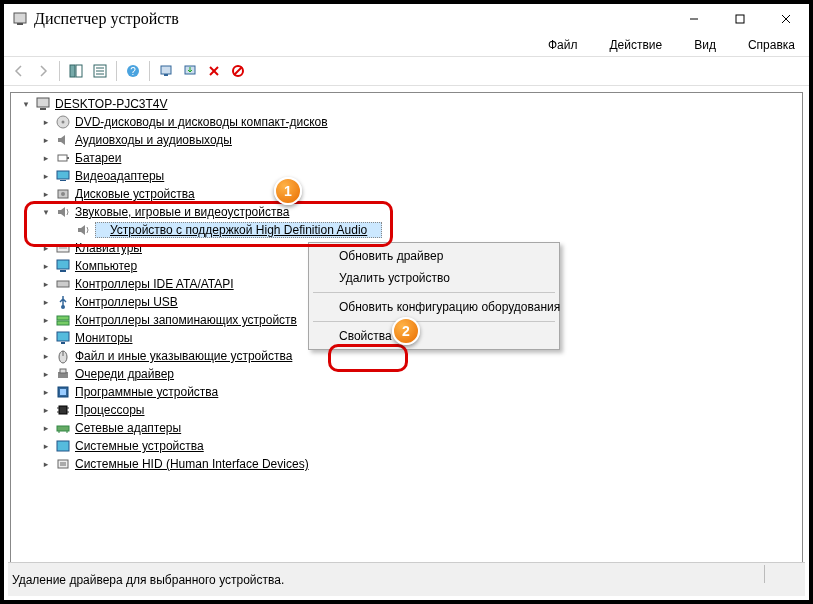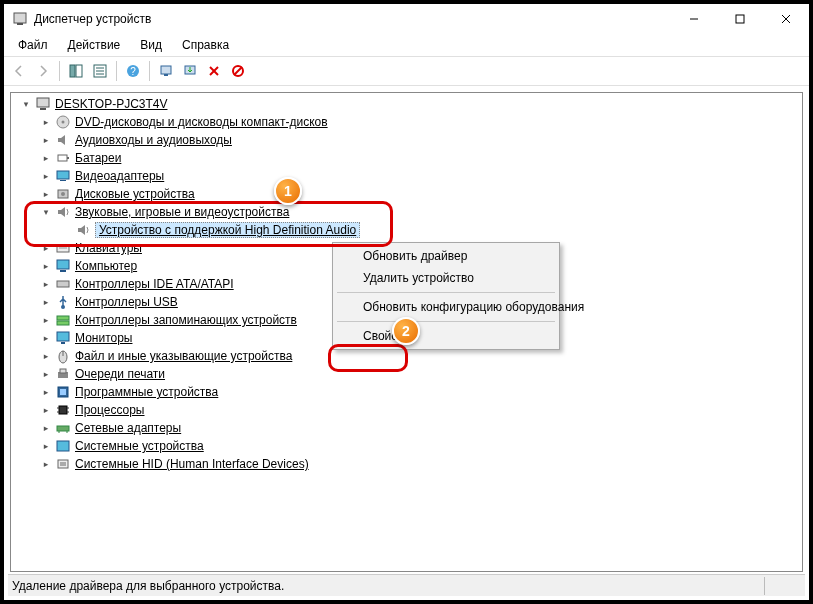--- a/index.html
+++ b/index.html
@@ -19,33 +19,34 @@
     align-items: center;
     height: 30px;
     padding: 0 0 0 8px;
     background: #fff;
   }
   .titlebar .title-icon {
     width: 16px; height: 16px;
     margin-right: 6px;
     display: flex; align-items: center; justify-content: center;
   }
-  .titlebar .title { flex: 0 0 auto; font-size: 12px; }
+  .titlebar .title { flex: 0 0 auto; font-size: 16px; font-family: Liberation Serif, serif; }
   .titlebar .spacer { flex: 1; }
   .win-btn {
     width: 46px; height: 30px;
     display: flex; align-items: center; justify-content: center;
     font-size: 13px;
   }
   .menubar {
     display: flex;
-    gap: 4px;
+    gap: 16px;
     padding: 2px 6px;
     height: 22px;
     align-items: center;
+    justify-content: flex-end;
   }
   .menubar .menu-item { padding: 2px 8px; font-size: 12px; }
   .toolbar {
     display: flex;
     align-items: center;
     height: 30px;
     padding: 2px 4px;
     border-top: 1px solid #e0e0e0;
     border-bottom: 1px solid #e0e0e0;
     gap: 2px;
@@ -80,29 +81,29 @@
   }
   .node-icon {
     width: 16px; height: 16px;
     margin: 0 4px 0 2px;
     display: flex; align-items: center; justify-content: center;
   }
   .node-label { font-size: 12px; text-decoration: underline; }
   .node-label.selected {
     background: #cce8ff;
     border: 1px dotted #888;
-    padding: 0 3px;
+    padding: 0 14px;
   }
   .lvl0 { padding-left: 6px; }
   .lvl1 { padding-left: 26px; }
   .lvl2 { padding-left: 46px; }
   .statusbar {
     position: absolute;
     left: 4px; right: 4px; bottom: 4px;
-    height: 22px;
+    height: 34px;
     border-top: 1px solid #ccc;
     display: flex;
     align-items: center;
     padding: 0 4px;
     font-size: 12px;
     background: #f0f0f0;
   }
   .statusbar .sb-sep {
     width:1px; height:18px; background:#bbb;
     position:absolute; right:40px; top:2px;
@@ -393,21 +394,21 @@
           <span class="node-label">Файл и иные указывающие устройства</span>
         </div>
         <div class="tree-row lvl1">
           <span class="expander">▸</span>
           <span class="node-icon">
             <svg width="16" height="16">
               <rect x="3" y="6" width="10" height="6" fill="#888"></rect>
               <rect x="5" y="3" width="6" height="4" fill="#ddd" stroke="#666"></rect>
             </svg>
           </span>
-          <span class="node-label">Очереди печати</span>
+          <span class="node-label">Очереди драйвер</span>
         </div>
         <div class="tree-row lvl1">
           <span class="expander">▸</span>
           <span class="node-icon">
             <svg width="16" height="16">
               <rect x="3" y="3" width="10" height="10" fill="#369" stroke="#147"></rect>
               <rect x="5" y="5" width="6" height="6" fill="#9cf"></rect>
             </svg>
           </span>
           <span class="node-label">Программные устройства</span>
@@ -452,21 +453,21 @@
               <rect x="3" y="4" width="10" height="8" fill="#eee" stroke="#666"></rect>
               <rect x="5" y="6" width="6" height="4" fill="#aaa"></rect>
             </svg>
           </span>
           <span class="node-label">Системные HID (Human Interface Devices)</span>
         </div>
       </div>
   </div>
 </div>
 
-<div class="context-menu" style="left:328px; top:238px; width:228px;">
+<div class="context-menu" style="left:304px; top:238px; width:252px;">
   <div class="cm-item">Обновить драйвер</div>
   <div class="cm-item">Удалить устройство</div>
   <div class="cm-sep"></div>
   <div class="cm-item">Обновить конфигурацию оборудования</div>
   <div class="cm-sep"></div>
   <div class="cm-item" style="font-weight:normal">Свойства</div>
 </div>
 
 <div class="highlight-box" style="left:20px; top:197px; width:369px; height:46px;"></div>
 <div class="callout" style="left:270px; top:173px;">

